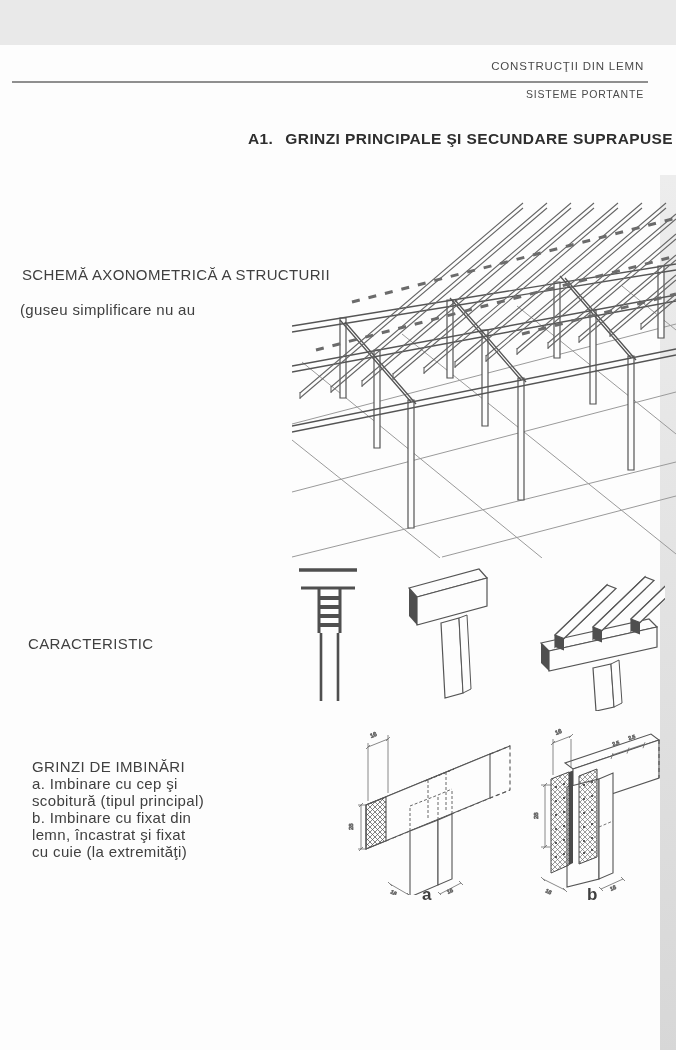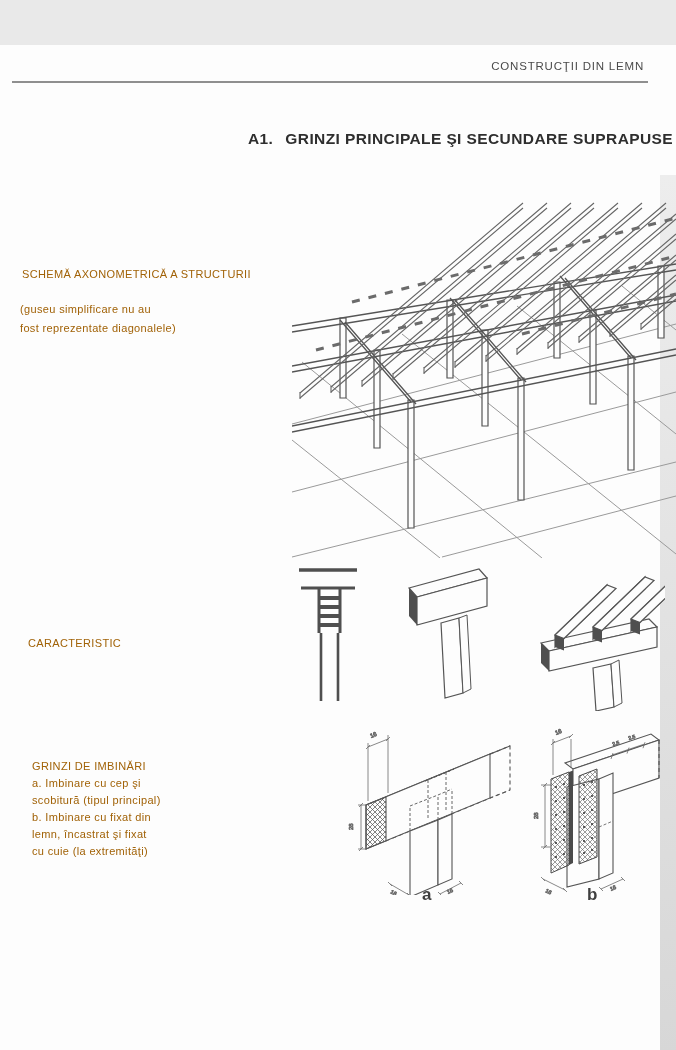--- a/index.html
+++ b/index.html
@@ -1,43 +1,43 @@
 <!DOCTYPE html>
 <html><head>
 <meta charset="utf-8">
 <style>
   html,body{margin:0;padding:0;background:#e9e9e9;}
   #page{position:relative;width:676px;height:1050px;background:#fdfdfd;overflow:hidden;
         font-family:"Liberation Sans", sans-serif;margin-top:45px;}
   .abs{position:absolute;}
-  .txt{color:#a16207;font-size:11px;letter-spacing:.35px;line-height:19px;white-space:nowrap;}
+  .txt{color:#404040;font-size:15px;letter-spacing:.35px;line-height:19px;white-space:nowrap;}
   .hdr{color:#4a4a4a;font-size:11.5px;letter-spacing:.8px;text-align:right;white-space:nowrap;}
   .title{color:#2e2e2e;font-size:15.5px;font-weight:700;letter-spacing:.4px;white-space:nowrap;}
   .figlbl{color:#3f3f3f;font-size:17px;font-weight:700;}
   .pgnum{color:#6e6e6e;font-size:12.5px;letter-spacing:1.5px;}
   svg{display:block;overflow:hidden;}
   svg text{font-family:"Liberation Sans", sans-serif;}
 </style>
 </head>
 <body>
 
 <div id="page">
 
   <div class="abs" style="left:660px;top:130px;width:16px;height:920px;background:linear-gradient(to bottom,#ededed,#d6d6d6);"></div>
 
   <div class="abs hdr" style="left:384px;top:15px;width:260px;">CONSTRUCŢII DIN LEMN</div>
   <div class="abs" style="left:12px;top:36px;width:636px;height:2px;background:#8f8f8f;"></div>
+  <div class="abs hdr" style="left:384px;top:43px;width:260px;font-size:10.5px;">SISTEME PORTANTE</div>
 
   <div class="abs title" style="left:248px;top:85px;">
     <span>A1.</span><span style="display:inline-block;width:12px;"></span><span>GRINZI PRINCIPALE ŞI SECUNDARE SUPRAPUSE</span>
   </div>
 
   <div class="abs txt" style="left:22px;top:220px;">SCHEMĂ AXONOMETRICĂ A STRUCTURII</div>
   <div class="abs txt" style="left:20px;top:255px;">(guseu simplificare nu au</div>
-  <div class="abs txt" style="left:20px;top:274px;">fost reprezentate diagonalele)</div>
 
   <div class="abs txt" style="left:28px;top:589px;">CARACTERISTIC</div>
 
   <div class="abs txt" style="left:32px;top:712px;">GRINZI DE IMBINĂRI</div>
   <div class="abs txt" style="left:32px;top:729px;">a. Imbinare cu cep şi</div>
   <div class="abs txt" style="left:32px;top:746px;">scobitură (tipul principal)</div>
   <div class="abs txt" style="left:32px;top:763px;">b. Imbinare cu fixat din</div>
   <div class="abs txt" style="left:32px;top:780px;">lemn, încastrat şi fixat</div>
   <div class="abs txt" style="left:32px;top:797px;">cu cuie (la extremităţi)</div>
 

